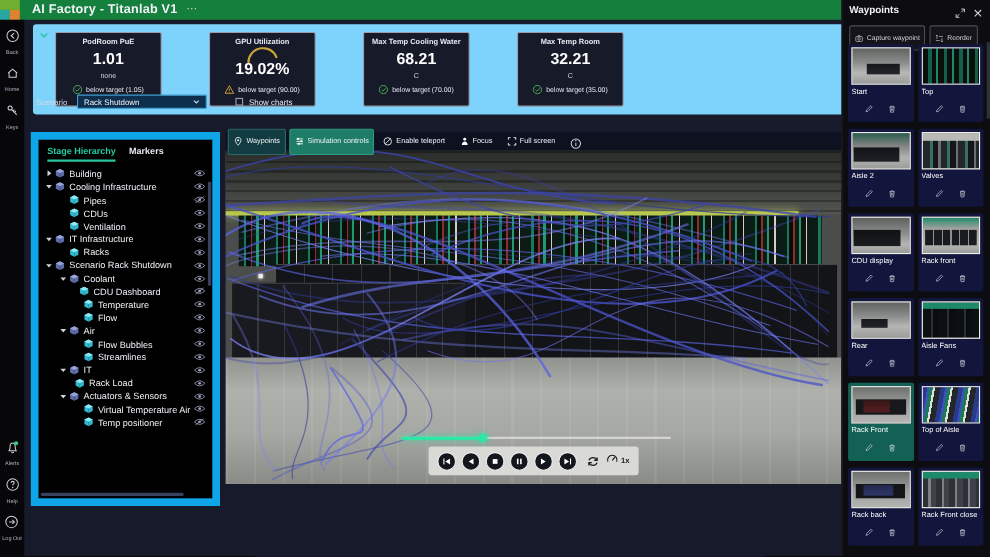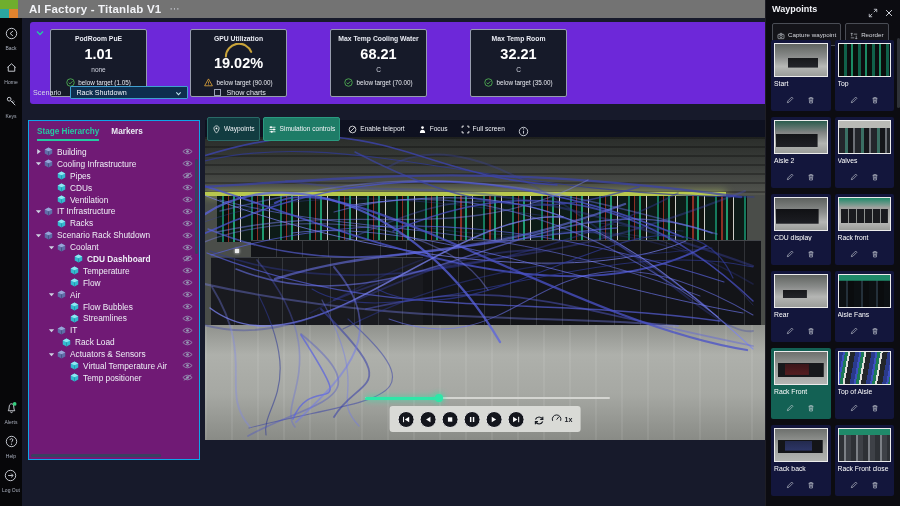--- a/index.html
+++ b/index.html
@@ -1,40 +1,40 @@
 <!DOCTYPE html>
 <html><head>
 <meta charset="utf-8">
 <style>
   html,body{margin:0;padding:0;background:#000;}
   *{box-sizing:border-box;font-family:"Liberation Sans",sans-serif;}
   #root{position:relative;width:900px;height:506px;background:#171a2b;overflow:hidden;}
 
   
-  .topbar{position:absolute;left:0;top:0;width:765px;height:18px;background:#737373;display:flex;align-items:center;z-index:40;}
+  .topbar{position:absolute;left:0;top:0;width:765px;height:18px;background:#15803d;display:flex;align-items:center;z-index:40;}
   .logo{width:18px;height:18px;flex:0 0 18px;display:flex;flex-direction:column;}
   .logo .lt{height:9px;background:#6fae2e;}
   .logo .lb{display:flex;height:9px;}
   .logo .lbl{flex:1;background:#2aa6a0;}
   .logo .lbr{flex:1;background:#e0832e;}
   .app-title{margin-left:11px;font-size:11.5px;font-weight:bold;color:#f2f3f7;letter-spacing:.2px;white-space:nowrap;}
   .overflow-dots{margin-left:8px;color:#cfd3da;font-size:10px;line-height:10px;}
 
   
   .rail{position:absolute;left:0;top:18px;bottom:0;width:22px;background:#070709;display:flex;flex-direction:column;align-items:center;padding:8px 0 4px 0;z-index:40;}
   .rail-item{display:flex;flex-direction:column;align-items:center;margin-bottom:9px;cursor:pointer;}
   .rail-item svg{width:13px;height:13px;}
   .rail-item .rl{font-size:5px;color:#aab0bd;margin-top:1px;white-space:nowrap;}
   .rail-spacer{flex:1;}
 
   
   .main{position:absolute;left:22px;top:18px;width:743px;bottom:0;background:#171a2b;}
 
   
-  .kpi-panel{position:absolute;left:8px;top:4px;width:748px;height:82px;background:#6d28d9;border-radius:3px;text-align:right;}
+  .kpi-panel{position:absolute;left:8px;top:4px;width:748px;height:82px;background:#7dd3fc;border-radius:3px;text-align:right;}
   .kpi-chevron{position:absolute;left:5px;top:2px;width:10px;height:10px;cursor:pointer;}
   .kpi-row{display:flex;padding-top:7px;padding-left:20px;}
   .kpi-card{width:97px;height:68px;background:#161a29;border:1px solid #979dae;border-radius:2px;margin-right:43px;display:flex;flex-direction:column;align-items:center;padding-top:5px;}
   .kpi-title{font-size:6.8px;font-weight:bold;color:#e8eaf2;white-space:nowrap;}
   .kpi-value{font-size:14.5px;font-weight:bold;color:#ffffff;margin-top:5px;line-height:15px;}
   .kpi-card.gauged .kpi-value{margin-top:0;}
   .kpi-unit{font-size:6.5px;color:#d2d5e0;margin-top:4px;}
   .kpi-gauge{margin-top:1px;height:13px;}
   .kpi-status{margin-top:auto;margin-bottom:5px;display:flex;align-items:center;gap:3px;}
   .kpi-status .st-text{font-size:6.3px;color:#e8eaf0;white-space:nowrap;}
@@ -44,21 +44,21 @@
   .scenario-row{position:absolute;left:11px;top:67px;height:14px;display:flex;align-items:center;}
   .scenario-label{font-size:7.2px;color:#d6d9e4;}
   .scenario-select{margin-left:9px;width:118px;height:13px;background:#0e2e4e;border:1px solid #3f9fd0;border-radius:1px;display:flex;align-items:center;padding:0 5px;cursor:pointer;}
   .scenario-select .sel-text{font-size:7.2px;color:#f2f4f8;flex:1;white-space:nowrap;}
   .scenario-select svg{width:7px;height:7px;}
   .showcharts{margin-left:26px;display:flex;align-items:center;cursor:pointer;}
   .showcharts .cb{width:7px;height:7px;border:1px solid #9aa0b5;background:transparent;}
   .showcharts .cb-label{font-size:7.2px;color:#e6e8f0;margin-left:5px;white-space:nowrap;}
 
   
-  .stage-panel{position:absolute;left:6px;top:102px;width:172px;height:340px;background:#701a75;border:1px solid #0ea5e9;overflow:hidden;}
+  .stage-panel{position:absolute;left:6px;top:102px;width:172px;height:340px;background:#000000;border:7px solid #0ea5e9;overflow:hidden;}
   .stage-tabs{display:flex;gap:12px;padding:6px 8px 0 8px;}
   .stage-tab{font-size:8.2px;font-weight:bold;color:#e8eaf2;padding-bottom:3px;cursor:pointer;white-space:nowrap;}
   .stage-tab.active{color:#25c9a2;border-bottom:2px solid #25c9a2;}
   .tree{margin-top:5px;}
   .tree-row{display:flex;align-items:center;height:11.9px;padding-right:5px;cursor:pointer;white-space:nowrap;}
   .tree-arrow{width:9px;flex:0 0 9px;display:flex;align-items:center;}
   .tree-arrow svg{width:7px;height:7px;}
   .tree-cube{width:9px;height:9px;margin-right:4px;flex:0 0 9px;}
   .tree-cube svg{width:9px;height:9px;display:block;}
   .tree-label{font-size:8.3px;color:#eef0f6;}
@@ -454,21 +454,21 @@
               </svg>
             </span>
             <span class="tree-label">Coolant</span>
             <span class="tree-eye">
               <svg viewBox="0 0 14 9">
                 <path d="M1 4.5Q7 -1.5 13 4.5Q7 10.5 1 4.5Z" fill="none" stroke="#98a0b8" stroke-width="1"></path>
                 <circle cx="7" cy="4.5" r="1.7" fill="#98a0b8"></circle>
               </svg>
             </span>
           </div>
-          <div class="tree-row" style="padding-left: 36px; font-weight: bold;">
+          <div class="tree-row" style="padding-left: 28px;">
             <span class="tree-arrow"></span>
             <span class="tree-cube">
               <svg viewBox="0 0 12 12">
                 <path d="M6 .8 11 3.3V8.7L6 11.2 1 8.7V3.3Z" fill="#33b9cf"></path>
                 <path d="M6 .8 11 3.3 6 5.8 1 3.3Z" fill="#8fe8f2"></path>
                 <path d="M6 5.8V11.2" stroke="#1d8396" stroke-width=".8"></path>
               </svg>
             </span>
             <span class="tree-label">CDU Dashboard</span>
             <span class="tree-eye">

